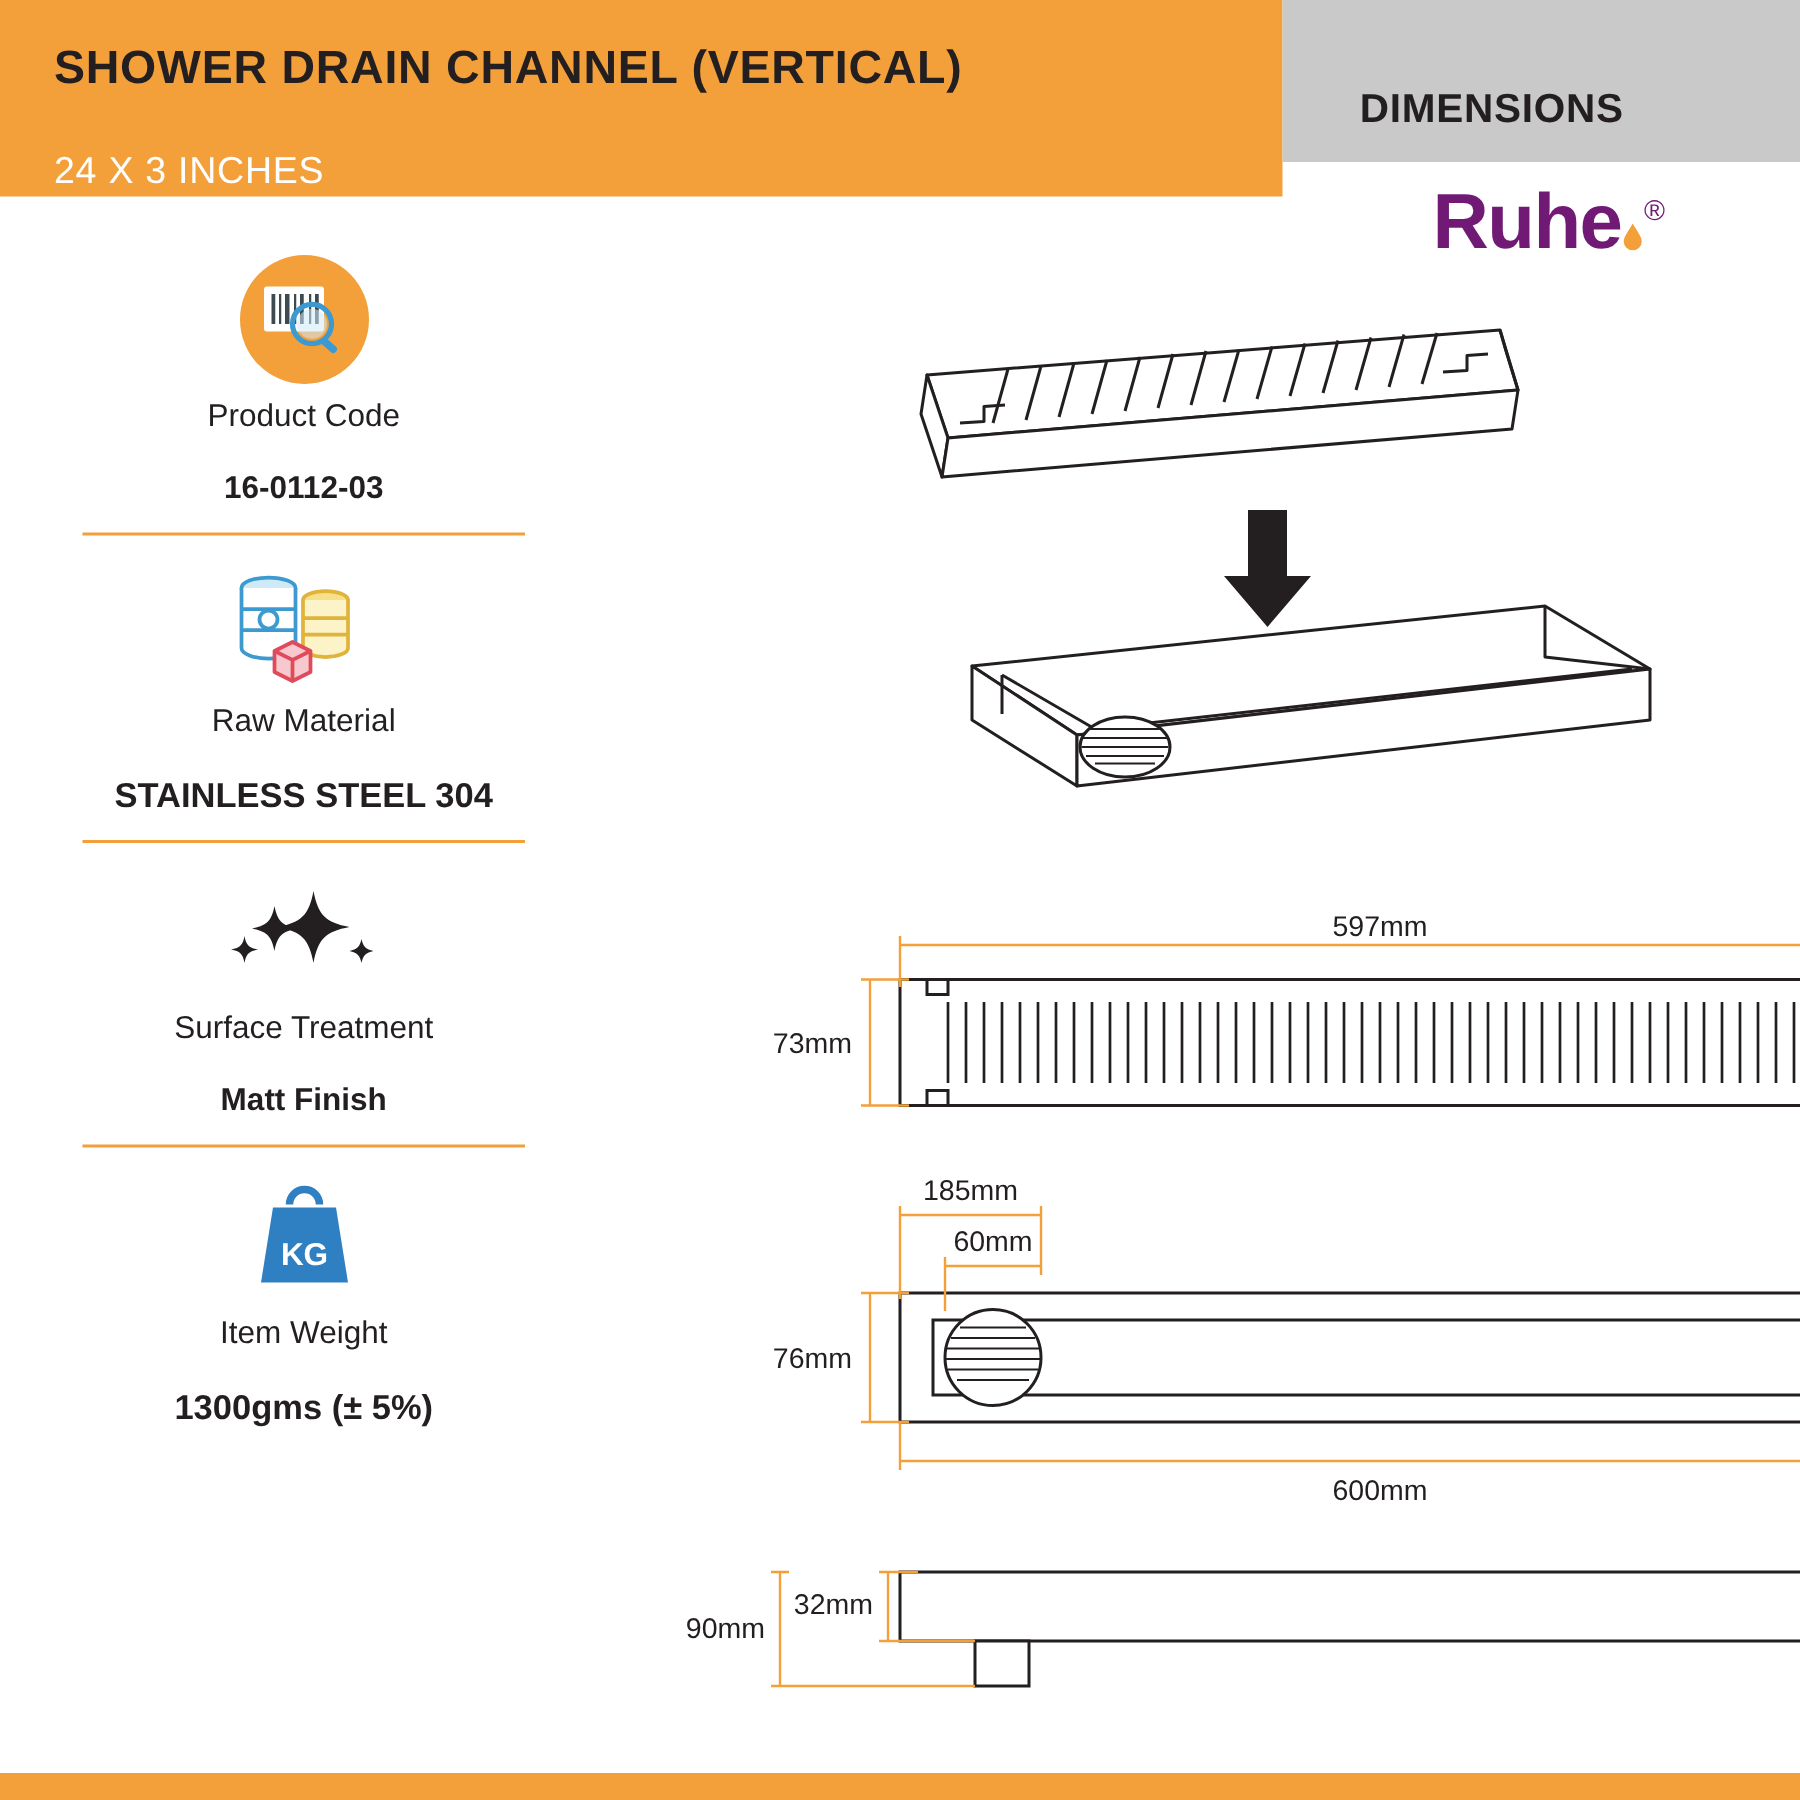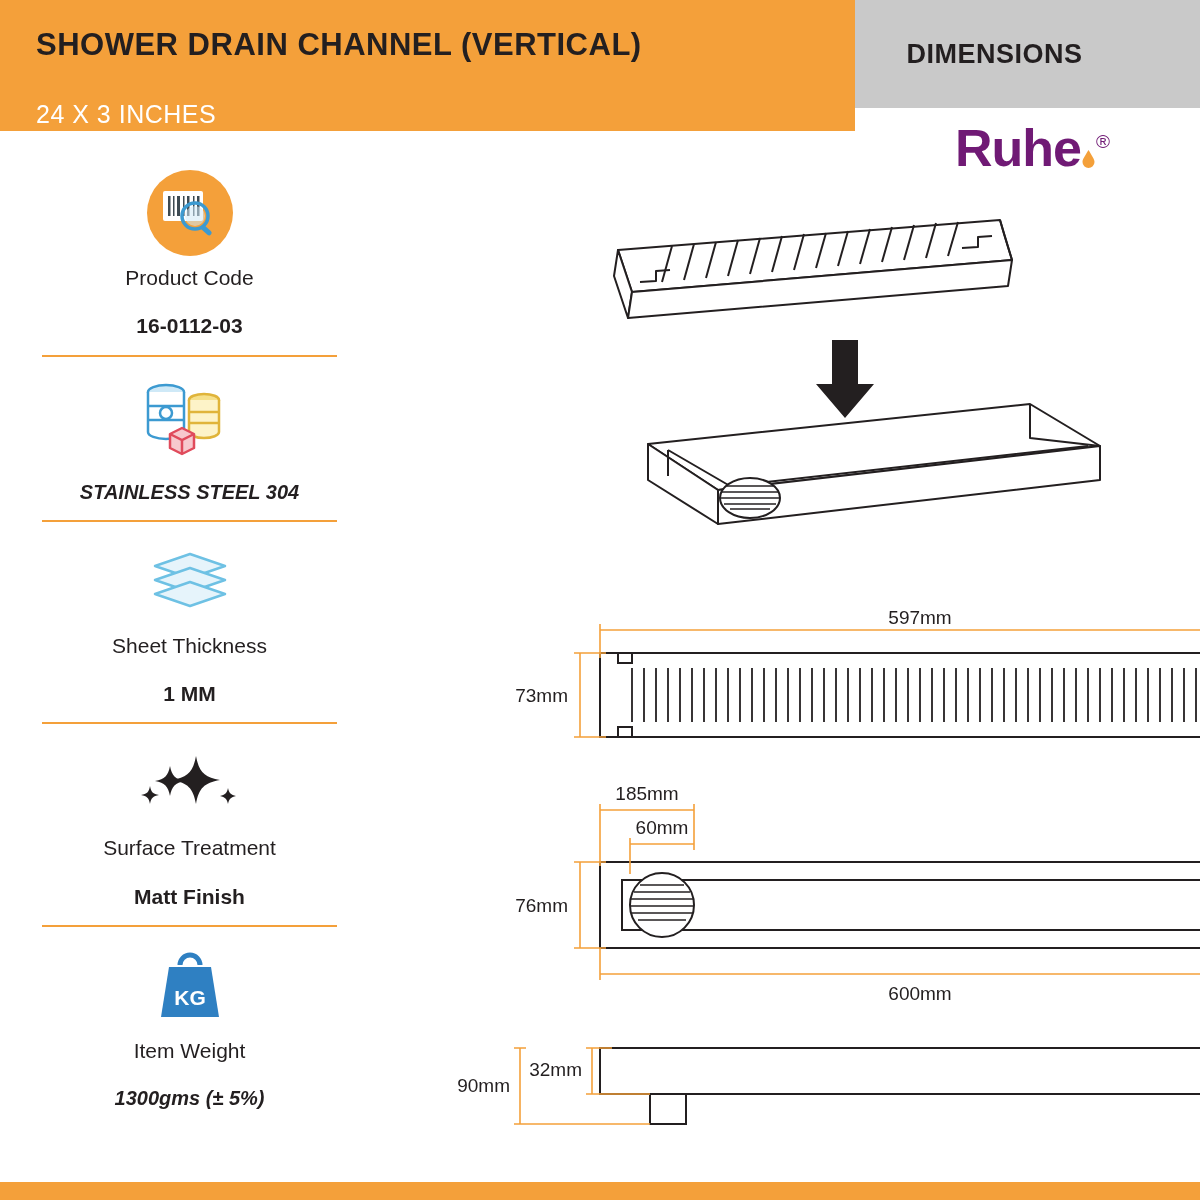--- a/index.html
+++ b/index.html
@@ -25,21 +25,21 @@
   }
   .header-sub{
     position:absolute;left:36px;top:100px;
     font-size:25px;color:#ffffff;letter-spacing:.5px;white-space:nowrap;
   }
   .dim-strip{
     position:absolute;left:855px;top:0;width:345px;height:108px;
     background:#c9c9c9;
   }
   .dim-label{
-    position:absolute;left:855px;top:0;width:279px;height:108px;
+    position:absolute;left:855px;top:18px;width:279px;height:108px;
     display:flex;align-items:center;justify-content:center;
     font-size:27px;font-weight:bold;color:#231f20;letter-spacing:.5px;
   }
   .brand{
     position:absolute;left:955px;top:118px;
     font-size:52px;font-weight:bold;color:#701a75;letter-spacing:-1px;
   }
   .brand .drop{
     display:inline-block;width:13px;height:18px;position:relative;
     margin:0 1px;vertical-align:-2px;
@@ -47,30 +47,30 @@
   .brand .drop svg{position:absolute;left:0;top:0;}
   .brand sup{font-size:19px;font-weight:normal;vertical-align:super;}
 
   
   .footer-bar{
     position:absolute;left:0;bottom:0;width:1200px;height:18px;background:#f4a03a;
   }
 
   
   .specs{
-    position:absolute;left:42px;top:170px;width:295px;
+    position:absolute;left:55px;top:170px;width:295px;
   }
   .spec{
     text-align:center;padding-bottom:14px;
   }
   .spec + .spec{border-top:2px solid #f4a03a;padding-top:16px;}
   .spec-icon{height:86px;display:flex;align-items:center;justify-content:center;margin-bottom:8px;}
   .spec-label{font-size:21px;color:#231f20;line-height:1.35;}
   .spec-value{font-size:21px;font-weight:bold;color:#231f20;line-height:1.35;margin-top:20px;}
-  .spec-value.big{font-size:20px;font-style:italic;}
+  .spec-value.big{font-size:23px;}
 
   
   .circ{
     width:86px;height:86px;border-radius:50%;background:#f4a03a;
     display:flex;align-items:center;justify-content:center;
   }
 
   
   .draw{position:absolute;left:400px;top:150px;width:800px;height:1030px;}
   svg{display:block;}
@@ -132,36 +132,24 @@
 
           <ellipse cx="74" cy="26" rx="15" ry="6" fill="#f6e08a" stroke="#e0b43a" stroke-width="2.5"></ellipse>
           <path d="M59 26 v32 a15 6 0 0 0 30 0 v-32" fill="#fdf3c8" stroke="#e0b43a" stroke-width="2.5"></path>
           <line x1="59" y1="38" x2="89" y2="38" stroke="#e0b43a" stroke-width="2.5"></line>
           <line x1="59" y1="49" x2="89" y2="49" stroke="#e0b43a" stroke-width="2.5"></line>
 
           <path d="M40 60 l12 -6 l12 6 v14 l-12 6 l-12 -6 z" fill="#f7c9ce" stroke="#e04b5c" stroke-width="2.5" stroke-linejoin="round"></path>
           <path d="M40 60 l12 6 l12 -6 M52 66 v14" fill="none" stroke="#e04b5c" stroke-width="2.5"></path>
         </svg>
       </div>
+      <div class="spec-label">Raw Material</div>
       <div class="spec-value big">STAINLESS STEEL 304</div>
     </div>
 
-    <div class="spec">
-      <div class="spec-icon">
-        <svg width="110" height="58" viewBox="0 0 110 58">
-          <g fill="#e6f4fb" stroke="#6ec1e4" stroke-width="2.5" stroke-linejoin="round">
-            <path d="M20 14 L55 2 L90 14 L55 26 Z"></path>
-            <path d="M20 28 L55 16 L90 28 L55 40 Z"></path>
-            <path d="M20 42 L55 30 L90 42 L55 54 Z"></path>
-          </g>
-        </svg>
-      </div>
-      <div class="spec-label">Sheet Thickness</div>
-      <div class="spec-value">1 MM</div>
-    </div>
 
     <div class="spec">
       <div class="spec-icon">
         <svg width="120" height="62" viewBox="0 0 120 62">
           <g fill="#231f20">
             <path d="M66 4 C69 20, 74 25, 90 28 C74 31, 69 36, 66 52 C63 36, 58 31, 42 28 C58 25, 63 20, 66 4 Z"></path>
             <path d="M40 14 C42 24, 45 27, 55 29 C45 31, 42 34, 40 44 C38 34, 35 31, 25 29 C35 27, 38 24, 40 14 Z"></path>
             <path d="M20 34 C21 40, 23 42, 29 43 C23 44, 21 46, 20 52 C19 46, 17 44, 11 43 C17 42, 19 40, 20 34 Z"></path>
             <path d="M98 36 C99 41, 101 43, 106 44 C101 45, 99 47, 98 52 C97 47, 95 45, 90 44 C95 43, 97 41, 98 36 Z"></path>
           </g>

